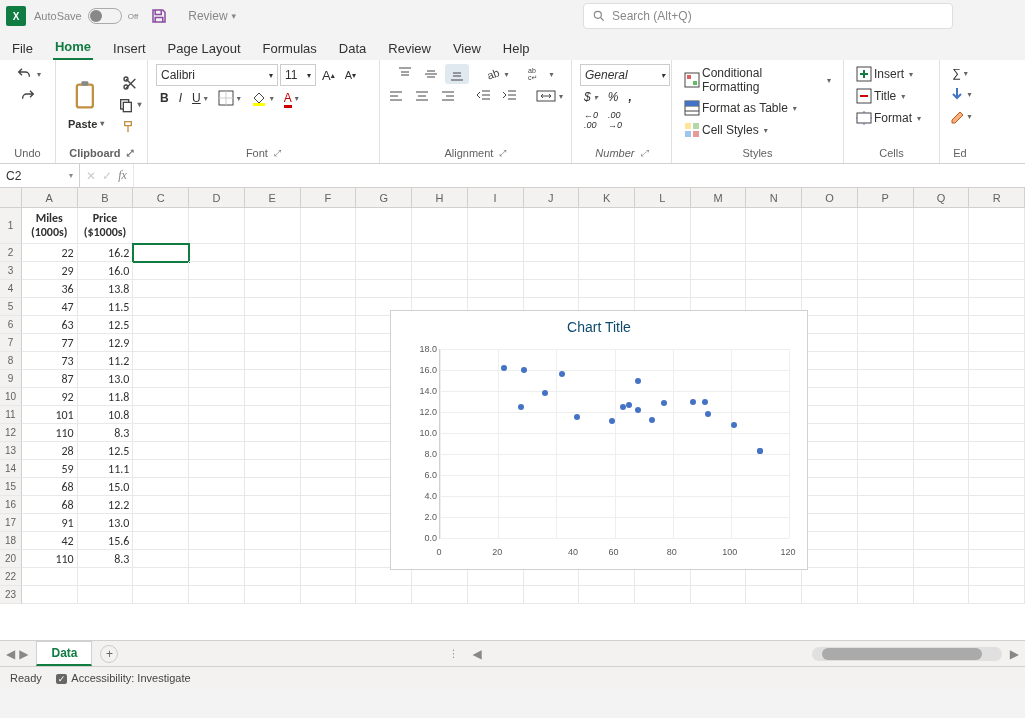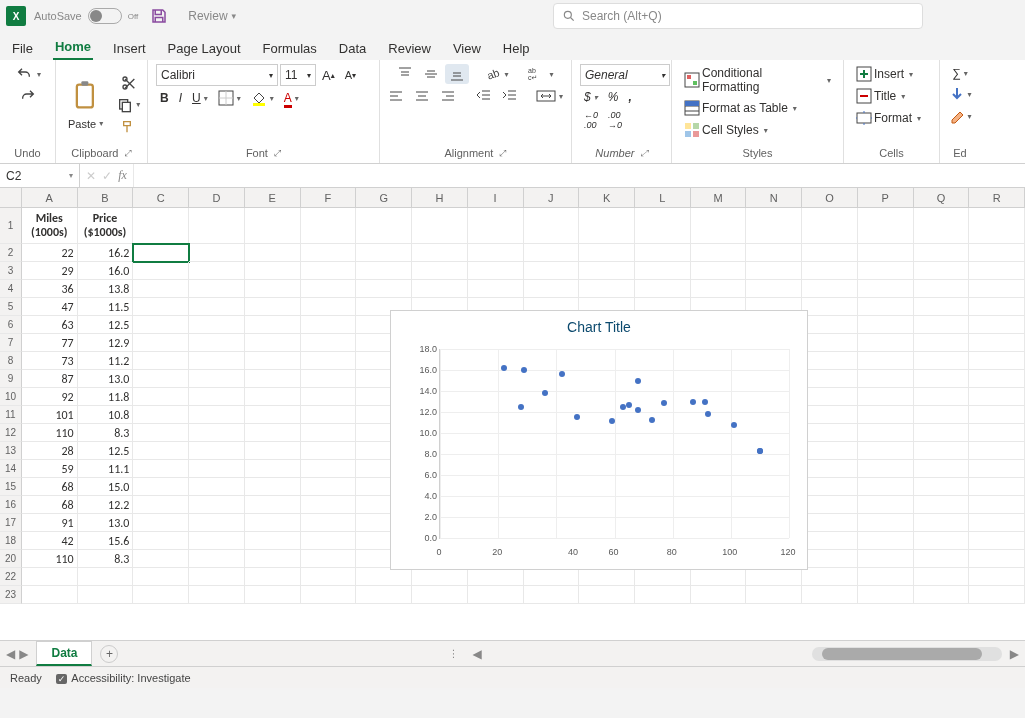--- a/index.html
+++ b/index.html
@@ -6,21 +6,21 @@
   body { background: #f3f3f3; width: 1025px; height: 718px; overflow: hidden; font-size: 12px; color: #323130; }
 
   
   .titlebar { height: 32px; display: flex; align-items: center; padding: 0 6px; gap: 8px; }
   .excel-icon { width: 20px; height: 20px; background: #107c41; color: #fff; display: flex; align-items: center; justify-content: center; font-weight: bold; font-size: 10px; border-radius: 2px; }
   .autosave { display: flex; align-items: center; gap: 6px; color: #888; font-size: 11px; }
   .toggle { width: 34px; height: 16px; border: 1px solid #aaa; border-radius: 8px; display: flex; align-items: center; padding: 1px; }
   .toggle-knob { width: 12px; height: 12px; background: #888; border-radius: 50%; }
   .save-icon { width: 18px; height: 18px; color: #8a4ba0; }
   .doc-name { color: #888; font-size: 12px; margin-left: 8px; display: flex; align-items: center; gap: 4px; }
-  .search-box { margin-left: auto; margin-right: 96px; width: 370px; height: 26px; background: #fff; border: 1px solid #ddd; border-radius: 4px; display: flex; align-items: center; padding: 0 8px; color: #888; gap: 6px; }
+  .search-box { margin-left: auto; margin-right: 66px; width: 370px; height: 26px; background: #fff; border: 1px solid #ddd; border-radius: 4px; display: flex; align-items: center; padding: 0 8px; color: #888; gap: 6px; }
 
   
   .tabstrip { height: 28px; display: flex; align-items: flex-end; padding: 0 10px; gap: 18px; font-size: 13px; }
   .tabstrip .tab { padding: 4px 2px; cursor: pointer; }
   .tabstrip .tab.active { color: #107c41; border-bottom: 2px solid #107c41; font-weight: 600; }
 
   
   .ribbon { height: 104px; background: #fff; border-bottom: 1px solid #d0d0d0; display: flex; }
   .group { border-right: 1px solid #e0e0e0; padding: 4px 8px 2px; display: flex; flex-direction: column; justify-content: space-between; }
   .group-label { text-align: center; font-size: 11px; color: #616161; height: 16px; display: flex; align-items: center; justify-content: center; gap: 6px; }
@@ -132,21 +132,21 @@
         </div>
       <div class="ctrl">
           <svg width="20" height="16" viewBox="0 0 24 24">
             <path fill="none" stroke="#444" stroke-width="2" d="M15 14l5-5-5-5 M20 9H10a6 6 0 00-6 6v1"></path>
           </svg>
         </div>
     </div>
     <div class="group-label">Undo</div>
   </div>
 
-  <div class="group" style="width:92px;">
+  <div class="group" style="width:92px;font-weight:bold;">
     <div class="group-body">
       <div class="vstack" style="align-items:center;">
         <div class="ctrl">
             <svg width="28" height="32" viewBox="0 0 24 28">
               <rect x="4" y="4" width="14" height="20" rx="2" fill="none" stroke="#c09040" stroke-width="2"></rect>
               <rect x="8" y="1" width="6" height="4" rx="1" fill="#888"></rect>
             </svg>
           </div>
         <div class="ctrl dd" style="font-size:11px;">Paste</div>
       </div>

